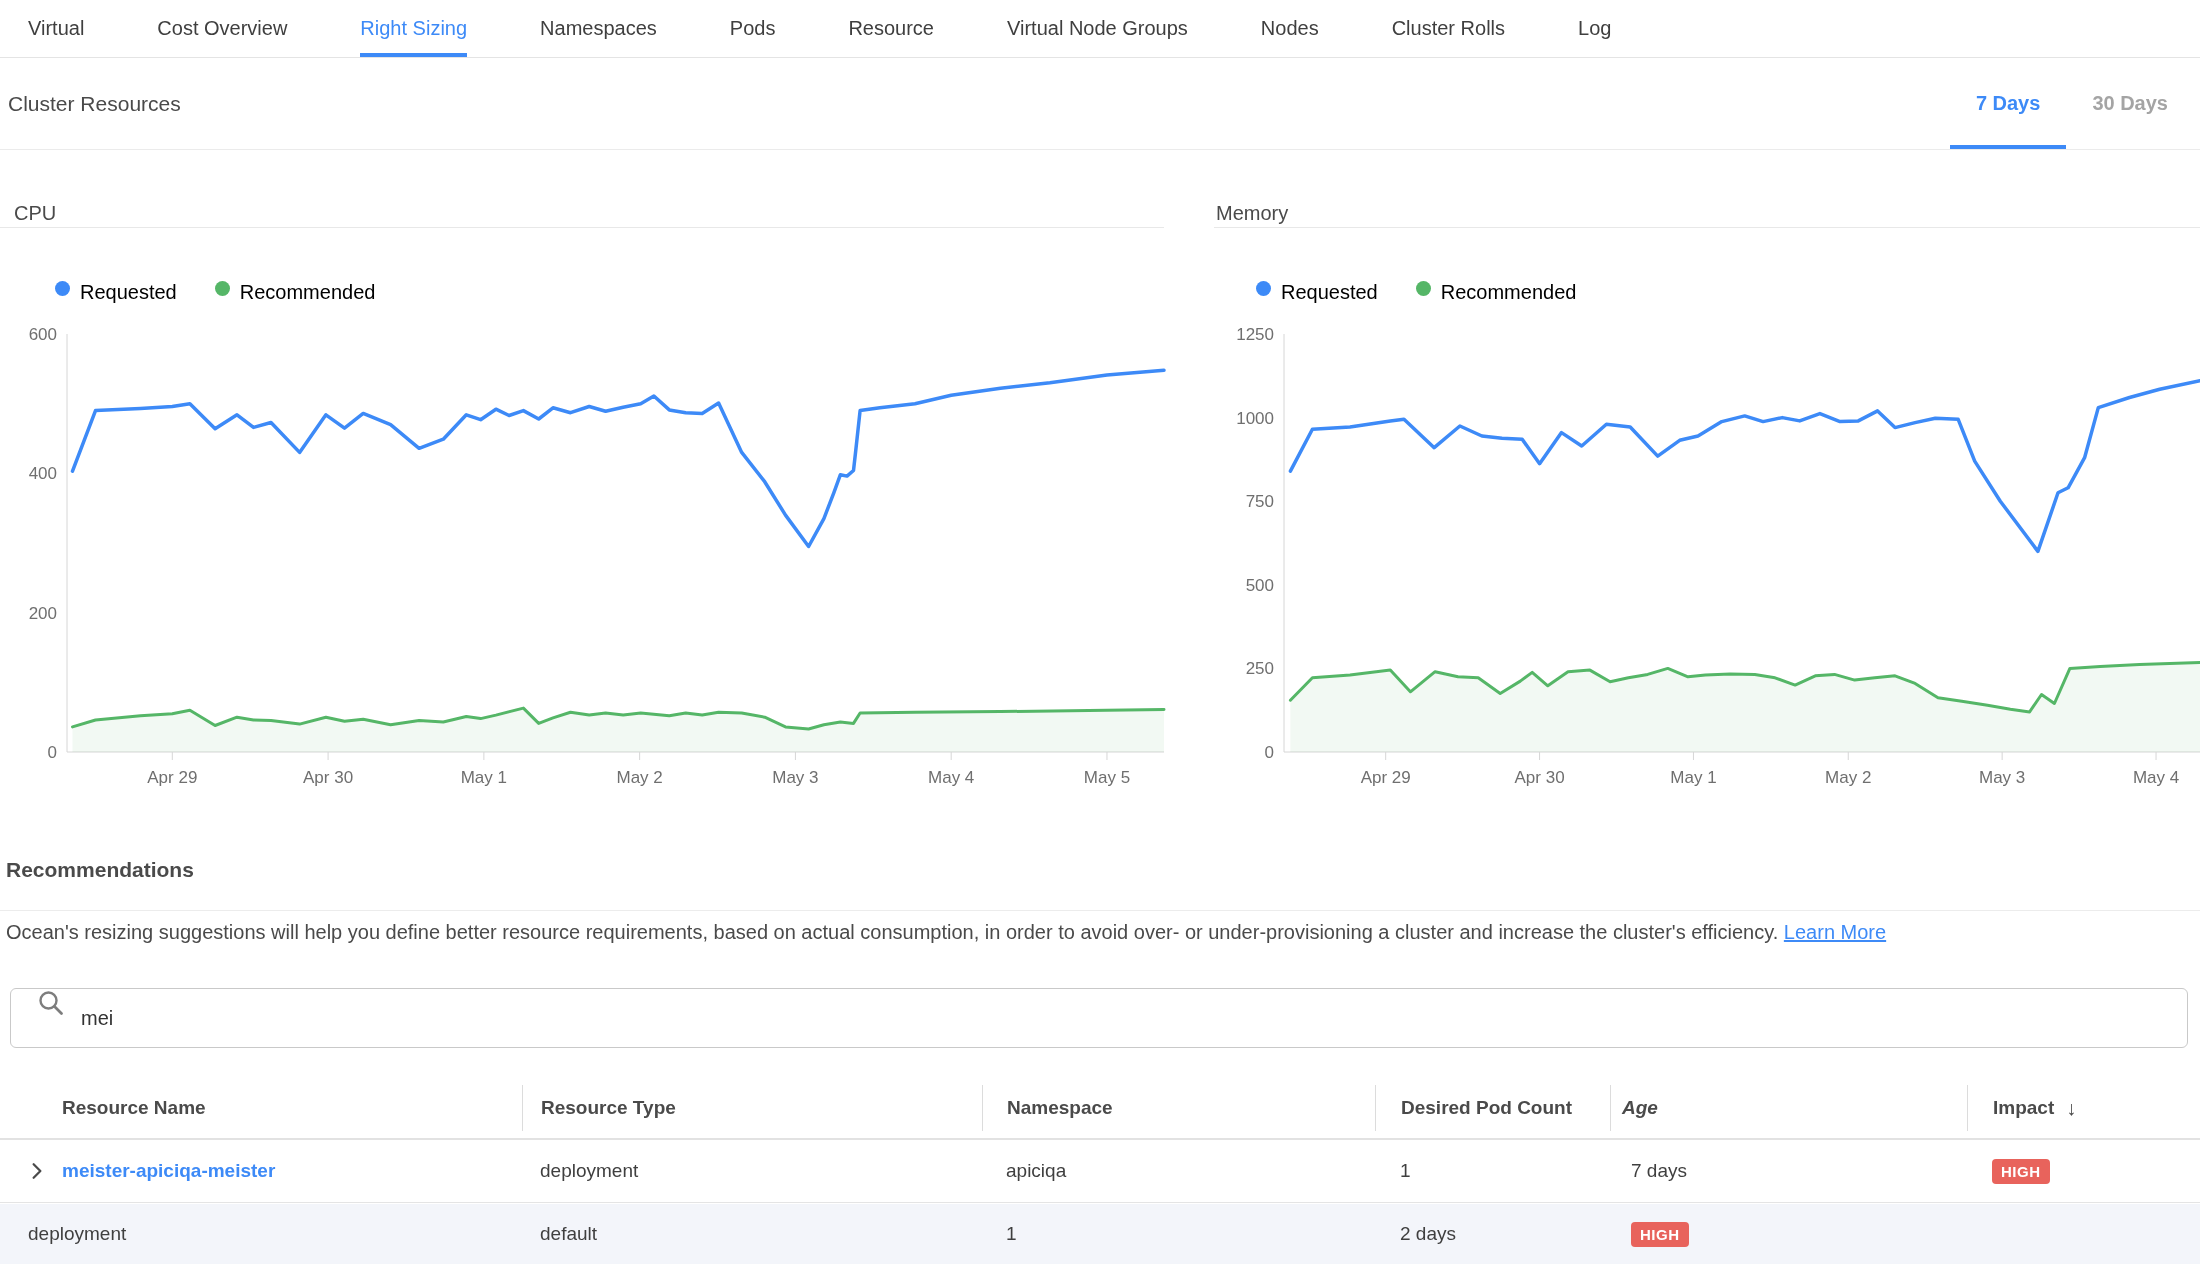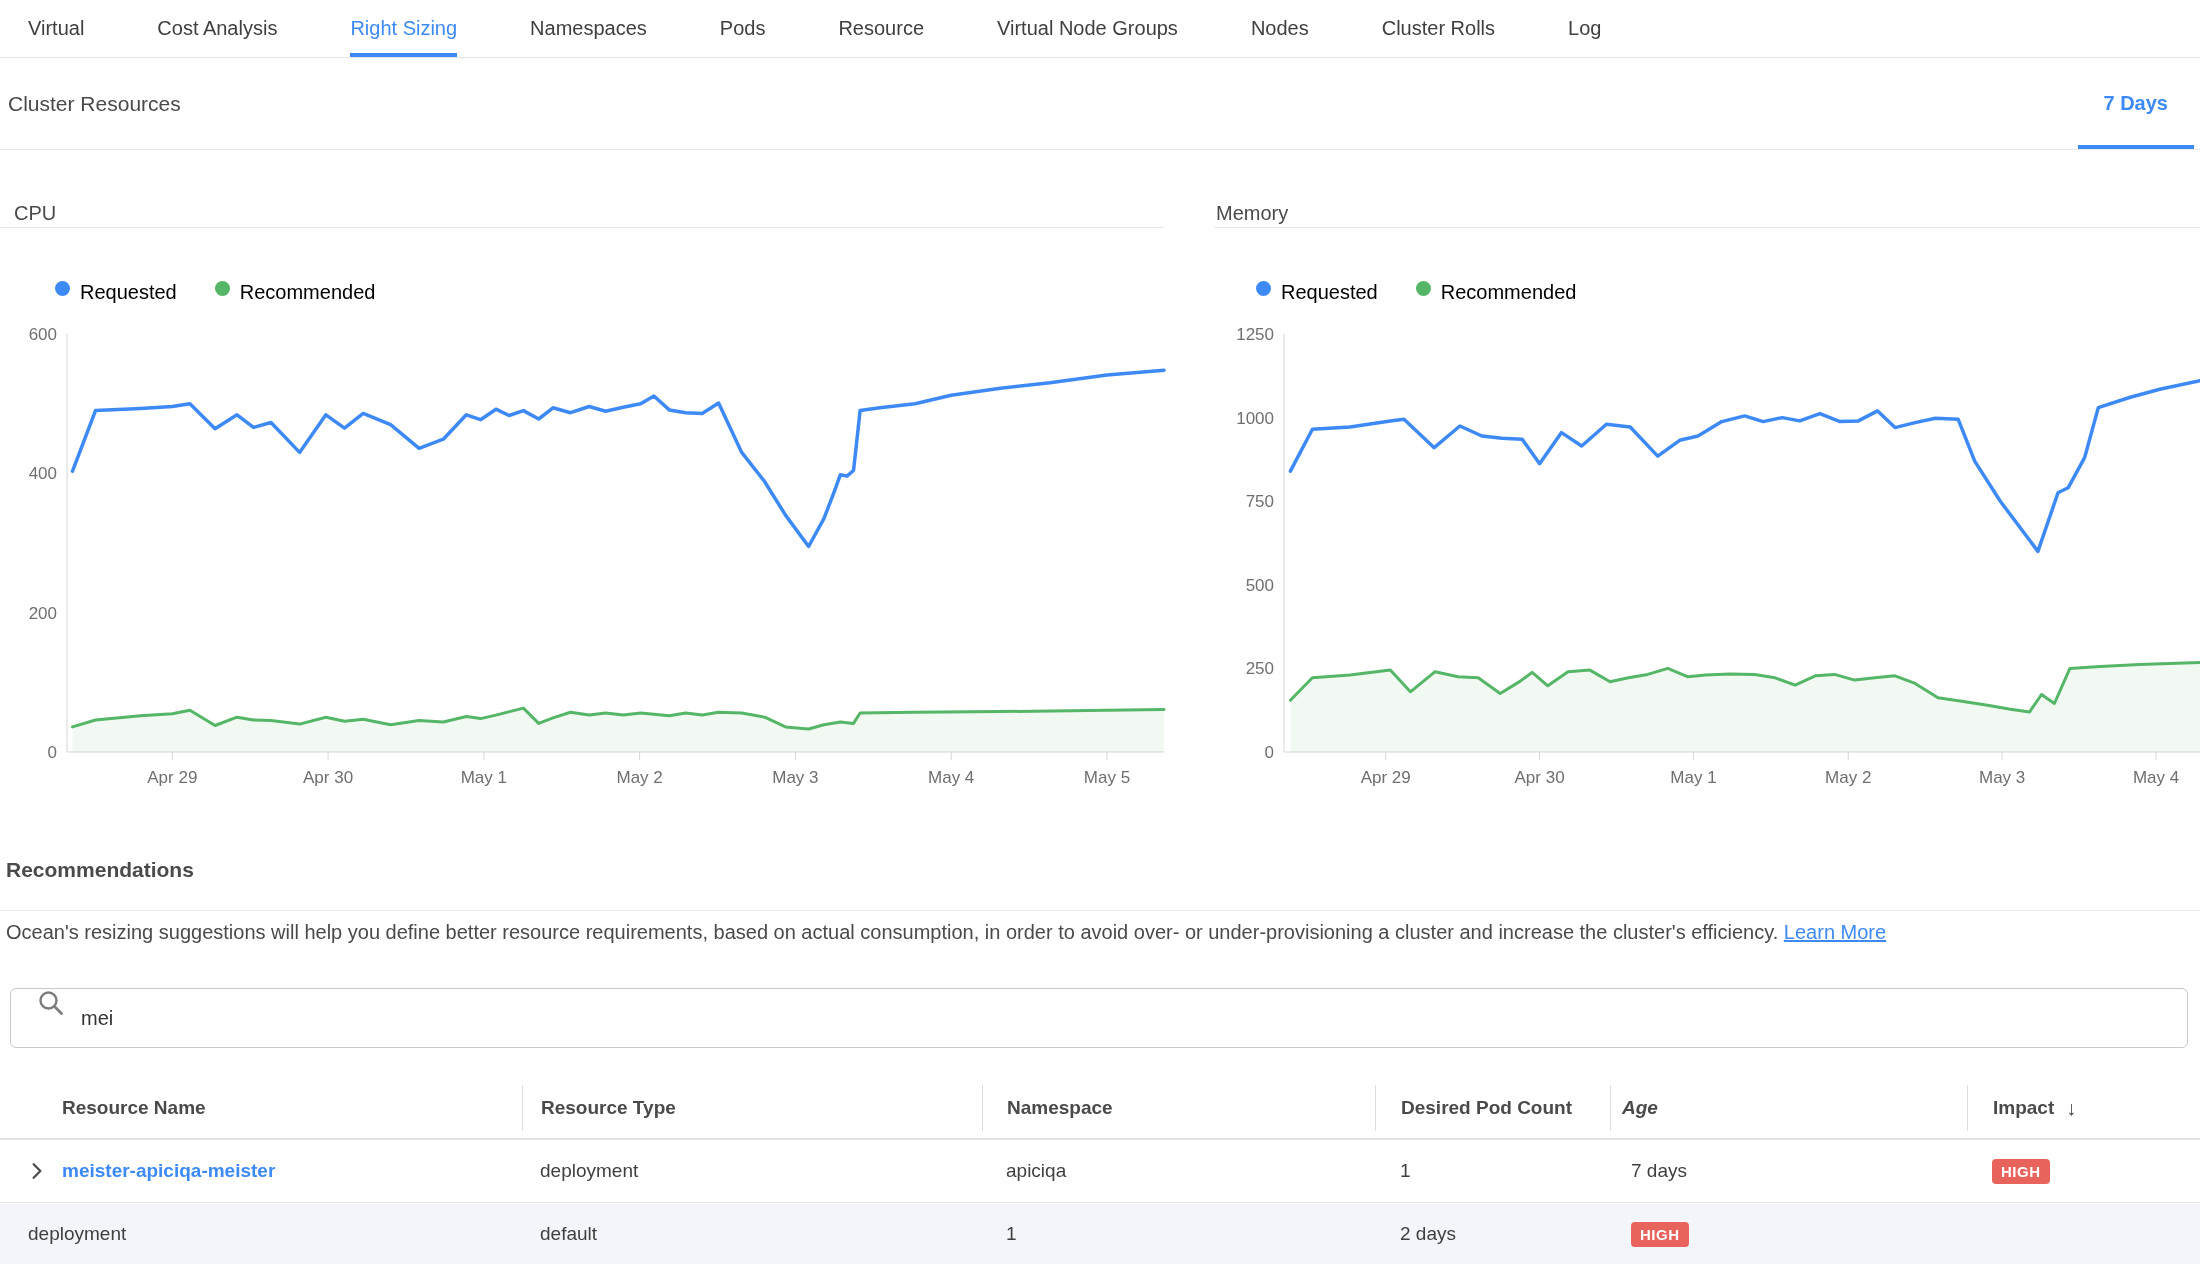--- a/index.html
+++ b/index.html
@@ -73,35 +73,36 @@
   .badge { display:inline-block; color:#fff; font-size:15px; font-weight:700; letter-spacing:0.5px;
            padding:5px 9px; border-radius:4px; line-height:1; }
 </style>
 </head>
 <body>
 
 <div id="app">
 
   <div class="tabbar">
     <div class="tab">Virtual</div>
-    <div class="tab">Cost Analysis</div>
+    <div class="tab">Cost Overview</div>
     <div class="tab active">Right Sizing</div>
     <div class="tab">Namespaces</div>
     <div class="tab">Pods</div>
     <div class="tab">Resource</div>
     <div class="tab">Virtual Node Groups</div>
     <div class="tab">Nodes</div>
     <div class="tab">Cluster Rolls</div>
     <div class="tab">Log</div>
   </div>
 
   <div class="section-header">
     <div class="section-title">Cluster Resources</div>
     <div class="range-tabs">
       <div class="range-tab active">7 Days</div>
+      <div class="range-tab">30 Days</div>
     </div>
   </div>
 
   <div class="panel-title" style="left:14px; top:202px;">CPU</div>
   <div class="panel-rule" style="left:0; top:227px; width:1164px;"></div>
   <div class="legend" style="left:55px; top:281px;">
     <div class="legend-item">
       <span class="dot" style="background: rgb(61, 138, 247);"></span>
       <span>Requested</span>
     </div>

